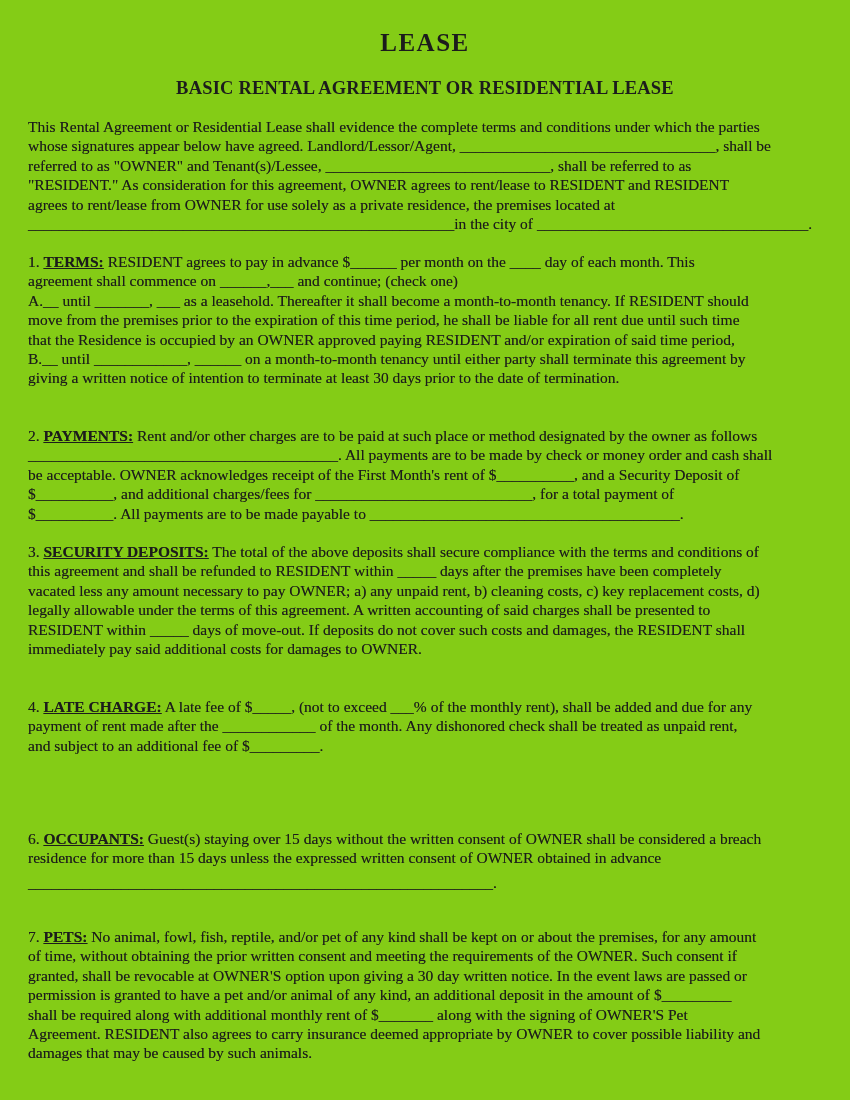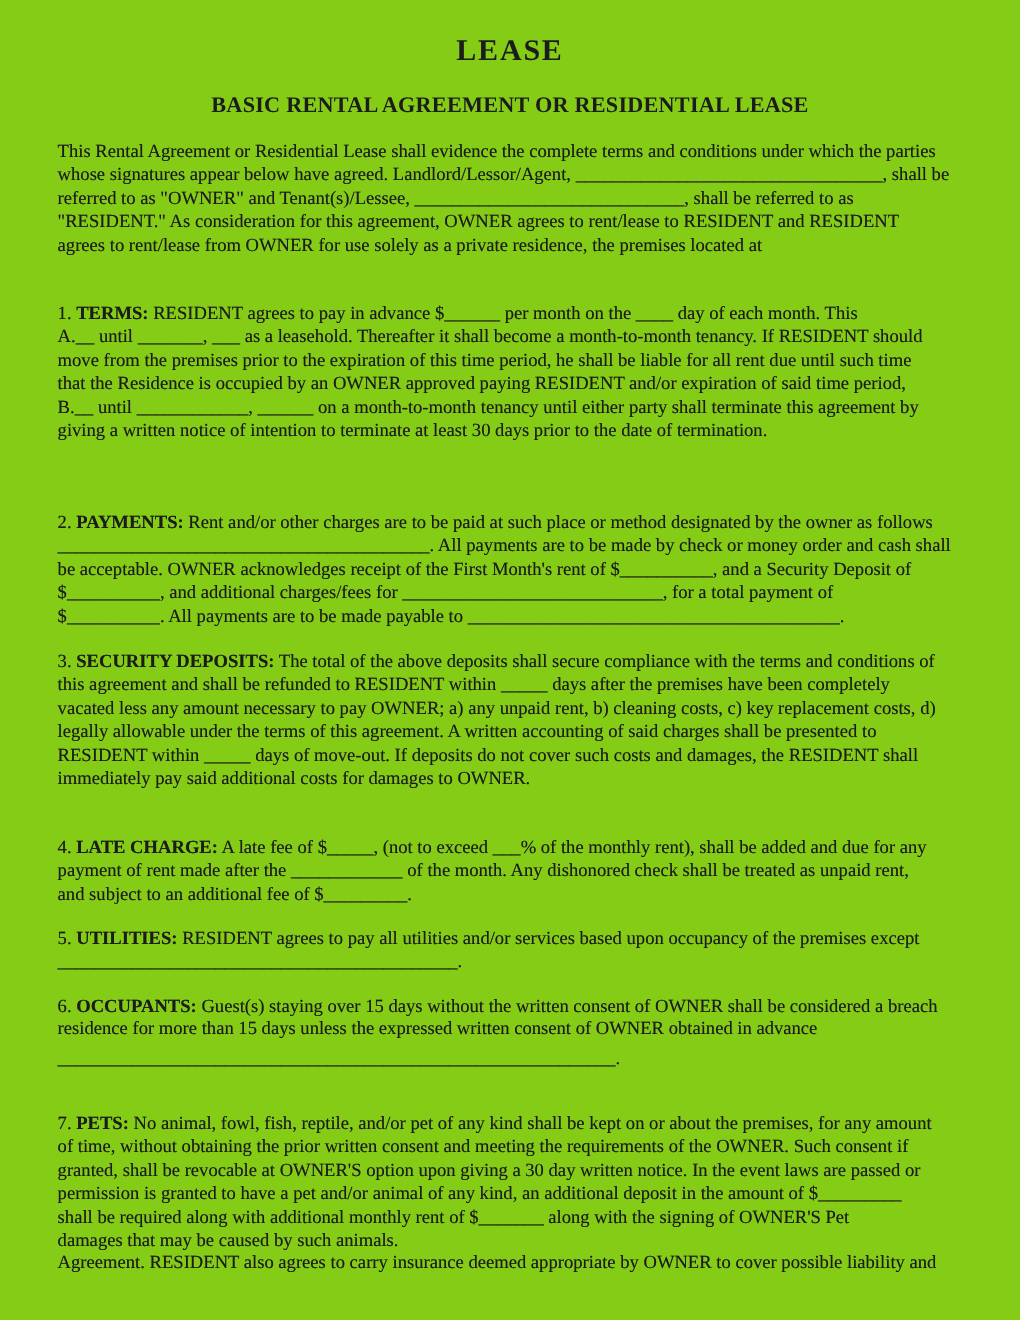--- a/index.html
+++ b/index.html
@@ -4,22 +4,22 @@
 <style>
   html,body{margin:0;padding:0;background:#ffffff;}
   body{width:850px;height:1100px;font-family:"Liberation Serif","DejaVu Serif",serif;color:#1c1c1c;}
   .page{position:relative;width:850px;height:1100px;background:#84cc16;overflow:hidden;}
   .doc-title{position:absolute;top:29px;left:0;width:100%;margin:0;text-align:center;
              font-size:25px;font-weight:bold;letter-spacing:1.5px;line-height:1.15;}
   .doc-subtitle{position:absolute;top:77px;left:0;width:100%;margin:0;text-align:center;
              font-size:18.5px;font-weight:bold;letter-spacing:0.2px;line-height:1.2;}
   .para{position:absolute;left:28px;width:796px;font-size:15.5px;line-height:19.4px;
         text-shadow:0 0 0.35px rgba(20,20,20,0.55);}
-  .line{white-space:nowrap;margin-left:20px;}
-  .line b{font-weight:bold;}
+  .line{white-space:nowrap;}
+  .line b{font-weight:bold;text-decoration:underline;}
   #intro{top:117px;}
   #s1{top:252px;}
   #s2{top:426px;}
   #s3{top:542px;}
   #s4{top:697px;}
   #s5{top:773px;}
   #s6{top:829px;}
   #s7{top:927px;}
   #s6 .line:last-child{margin-top:5px;}
 </style>
@@ -29,24 +29,26 @@
 <div class="page">
   <h1 class="doc-title">LEASE</h1>
   <h2 class="doc-subtitle">BASIC RENTAL AGREEMENT OR RESIDENTIAL LEASE</h2>
 
   <div class="para" id="intro">
       <div class="line">This Rental Agreement or Residential Lease shall evidence the complete terms and conditions under which the parties</div>
       <div class="line">whose signatures appear below have agreed. Landlord/Lessor/Agent, _________________________________, shall be</div>
       <div class="line">referred to as "OWNER" and Tenant(s)/Lessee, _____________________________, shall be referred to as</div>
       <div class="line">"RESIDENT." As consideration for this agreement, OWNER agrees to rent/lease to RESIDENT and RESIDENT</div>
       <div class="line">agrees to rent/lease from OWNER for use solely as a private residence, the premises located at</div>
+      <div class="line">_______________________________________________________in the city of ___________________________________.</div>
     </div>
 
   <div class="para" id="s1">
       <div class="line"><span>1. </span><b>TERMS:</b><span> RESIDENT agrees to pay in advance $______ per month on the ____ day of each month. This</span></div>
+      <div class="line">agreement shall commence on ______,___ and continue; (check one)</div>
       <div class="line">A.__ until _______, ___ as a leasehold. Thereafter it shall become a month-to-month tenancy. If RESIDENT should</div>
       <div class="line">move from the premises prior to the expiration of this time period, he shall be liable for all rent due until such time</div>
       <div class="line">that the Residence is occupied by an OWNER approved paying RESIDENT and/or expiration of said time period,</div>
       <div class="line">B.__ until ____________, ______ on a month-to-month tenancy until either party shall terminate this agreement by</div>
       <div class="line">giving a written notice of intention to terminate at least 30 days prior to the date of termination.</div>
     </div>
   <div class="para" id="s2">
       <div class="line"><span>2. </span><b>PAYMENTS:</b><span> Rent and/or other charges are to be paid at such place or method designated by the owner as follows</span></div>
       <div class="line">________________________________________. All payments are to be made by check or money order and cash shall</div>
       <div class="line">be acceptable. OWNER acknowledges receipt of the First Month's rent of $__________, and a Security Deposit of</div>
@@ -59,31 +61,27 @@
       <div class="line">vacated less any amount necessary to pay OWNER; a) any unpaid rent, b) cleaning costs, c) key replacement costs, d)</div>
       <div class="line">legally allowable under the terms of this agreement. A written accounting of said charges shall be presented to</div>
       <div class="line">RESIDENT within _____ days of move-out. If deposits do not cover such costs and damages, the RESIDENT shall</div>
       <div class="line">immediately pay said additional costs for damages to OWNER.</div>
     </div>
   <div class="para" id="s4">
       <div class="line"><span>4. </span><b>LATE CHARGE:</b><span> A late fee of $_____, (not to exceed ___% of the monthly rent), shall be added and due for any</span></div>
       <div class="line">payment of rent made after the ____________ of the month. Any dishonored check shall be treated as unpaid rent,</div>
       <div class="line">and subject to an additional fee of $_________.</div>
     </div>
-  <div class="para" id="s5">
-      <div class="line"><span>5. </span><b>UTILITIES:</b><span> RESIDENT agrees to pay all utilities and/or services based upon occupancy of the premises except</span></div>
-      <div class="line">___________________________________________.</div>
-    </div>
   <div class="para" id="s6">
       <div class="line"><span>6. </span><b>OCCUPANTS:</b><span> Guest(s) staying over 15 days without the written consent of OWNER shall be considered a breach</span></div>
       <div class="line">residence for more than 15 days unless the expressed written consent of OWNER obtained in advance</div>
       <div class="line">____________________________________________________________.</div>
     </div>
   <div class="para" id="s7">
       <div class="line"><span>7. </span><b>PETS:</b><span> No animal, fowl, fish, reptile, and/or pet of any kind shall be kept on or about the premises, for any amount</span></div>
       <div class="line">of time, without obtaining the prior written consent and meeting the requirements of the OWNER. Such consent if</div>
       <div class="line">granted, shall be revocable at OWNER'S option upon giving a 30 day written notice. In the event laws are passed or</div>
       <div class="line">permission is granted to have a pet and/or animal of any kind, an additional deposit in the amount of $_________</div>
       <div class="line">shall be required along with additional monthly rent of $_______ along with the signing of OWNER'S Pet</div>
+      <div class="line">Agreement. RESIDENT also agrees to carry insurance deemed appropriate by OWNER to cover possible liability and</div>
       <div class="line">damages that may be caused by such animals.</div>
-      <div class="line">Agreement. RESIDENT also agrees to carry insurance deemed appropriate by OWNER to cover possible liability and</div>
     </div>
 </div>
 
 </body></html>

